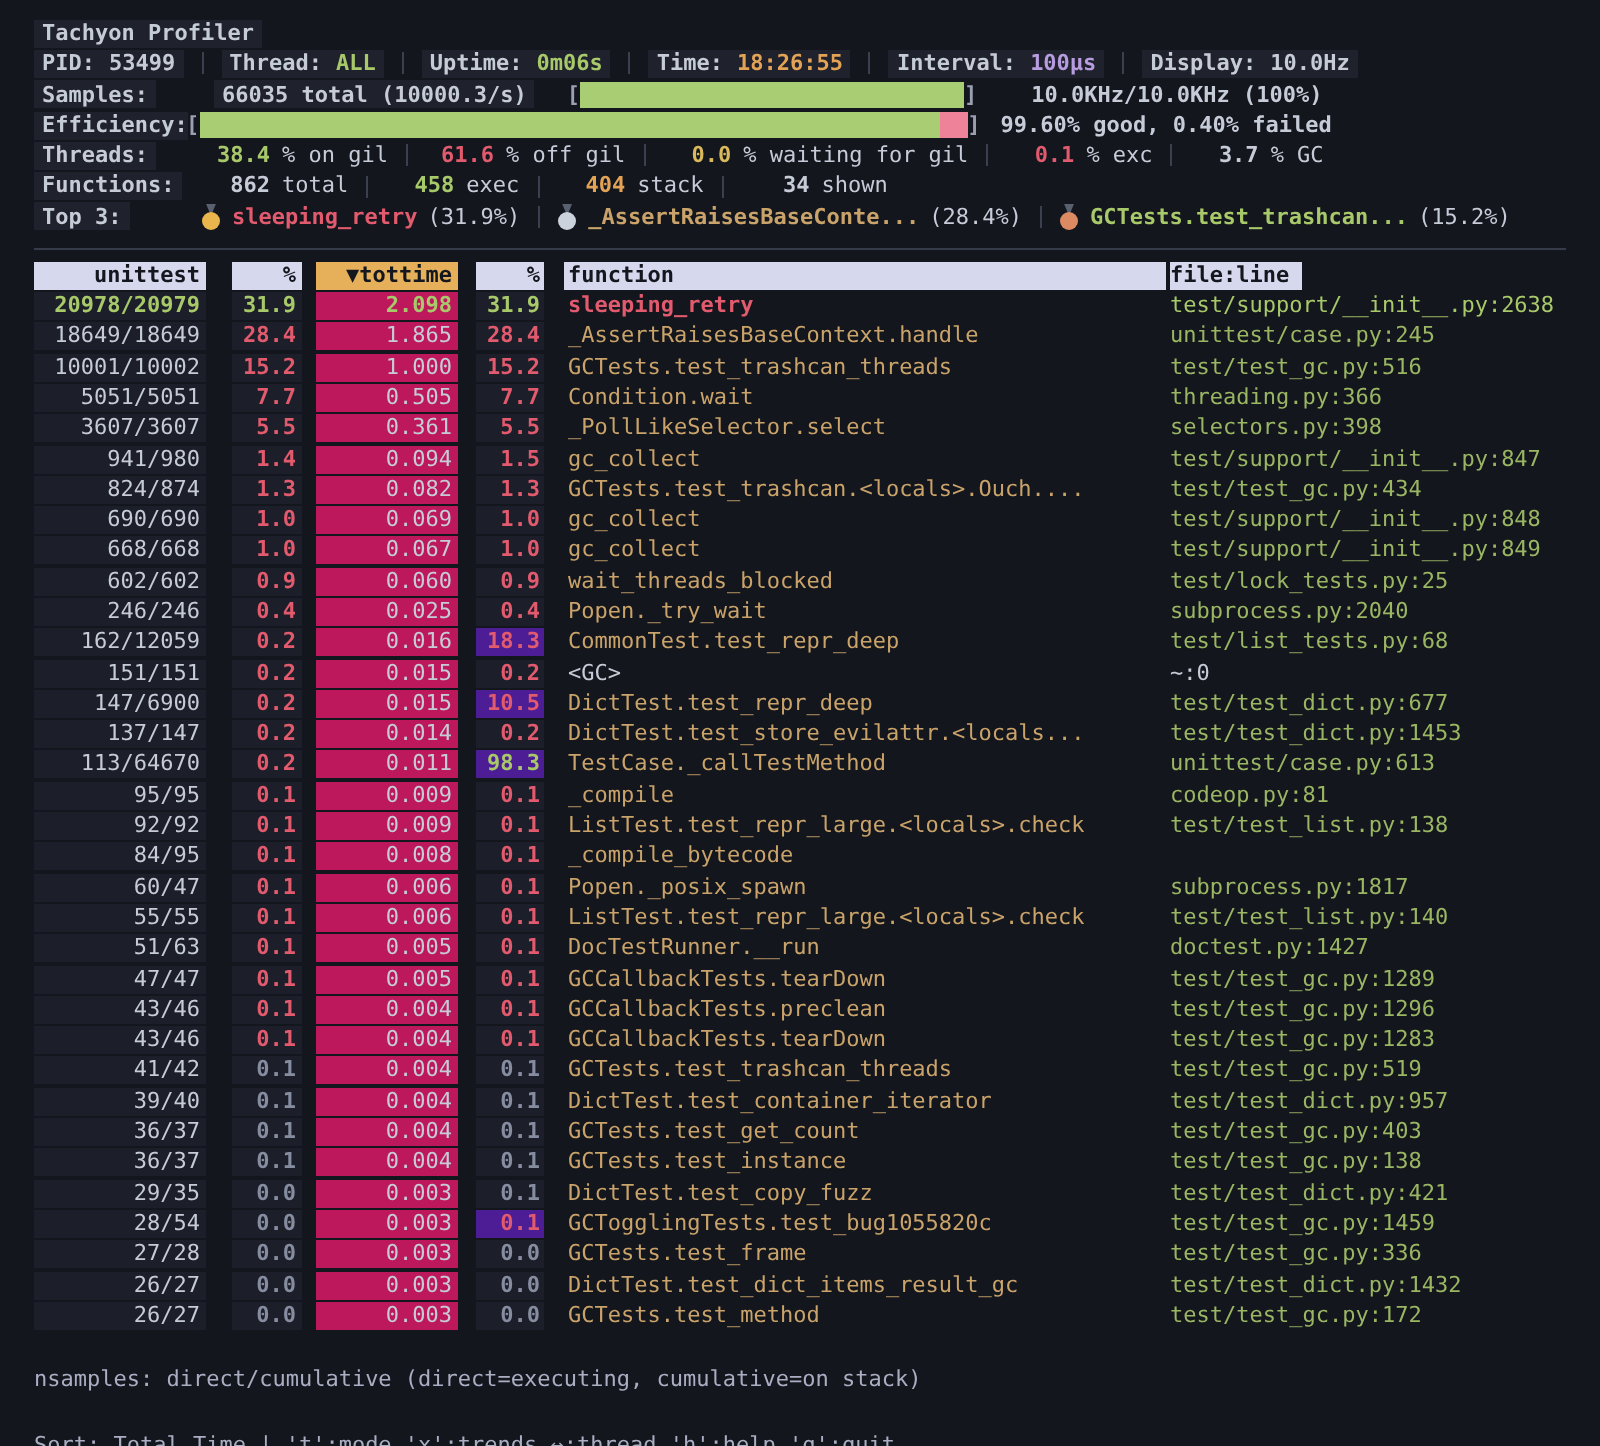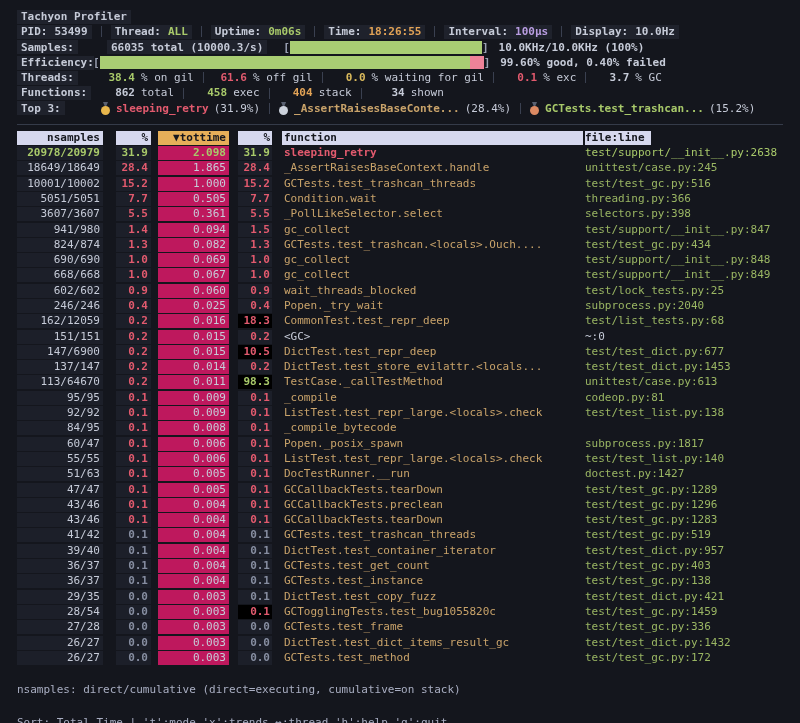--- a/index.html
+++ b/index.html
@@ -48,21 +48,21 @@
   .c-ns{width:86px;text-align:right;padding-right:3px;background:#1c1f29;}
   .c-pct{width:35px;text-align:right;padding-right:3px;margin-left:13px;background:#1c1f29;}
   .c-tot{width:71px;text-align:right;padding-right:3px;margin-left:7px;background:#be185d;}
   .c-cum{width:34px;text-align:right;padding-right:2px;margin-left:9px;background:#1c1f29;}
   .c-fn{width:301px;text-align:left;padding-left:2px;margin-left:10px;background:transparent;}
   .c-file{flex:1 1 auto;text-align:left;margin-left:2px;background:transparent;max-width:246px;}
   .th{background:#d6d8ee;color:#15171e;font-weight:700;}
   .th.c-fn{background:#d6d8ee;}
   .th.c-file{background:#d6d8ee;flex:none;width:66px;}
   .th.sorted{background:#e6af59;}
-  .cell.hi{font-weight:700;background:#000000;}
+  .cell.hi{font-weight:700;background:#4c1d95;}
   .cell.red{color:#e25a6e;font-weight:700;}
   .cell.green{color:#a8c96a;}
   .cell.dim{color:#868da0;font-weight:700;}
   
   .footer{margin-top:16px;color:#a9aec2;}
   .footer .line{color:#a9aec2;margin-top:17px;}
 </style>
 </head>
 <body>
 
@@ -73,21 +73,21 @@
   </div>
 
   <div class="line" id="info-line"><span class="blk"><span class="lbl">PID:</span><span class="val fg">53499</span></span><span class="sep"></span><span class="blk"><span class="lbl">Thread:</span><span class="val green">ALL</span></span><span class="sep"></span><span class="blk"><span class="lbl">Uptime:</span><span class="val green">0m06s</span></span><span class="sep"></span><span class="blk"><span class="lbl">Time:</span><span class="val orange">18:26:55</span></span><span class="sep"></span><span class="blk"><span class="lbl">Interval:</span><span class="val purple">100μs</span></span><span class="sep"></span><span class="blk"><span class="lbl">Display:</span><span class="val fg">10.0Hz</span></span></div>
 
   <div class="line">
     <span class="lblcol"><span class="blk"><span class="lbl">Samples:</span></span></span>
     <span class="blk" style="margin-left:6px;"><span class="val fg" style="margin-left:0;">66035 total (10000.3/s)</span></span>
     <span class="bracket" style="margin-left:16px;">[</span>
     <span class="bar" id="samples-bar"><span class="fill-good" id="samples-fill" style="width: 100%;"></span></span>
     <span class="bracket">]</span>
-    <span class="fg" style="margin-left:10px;font-weight:700;">10.0KHz/10.0KHz (100%)</span>
+    <span class="fg" style="margin-left:27px;font-weight:700;">10.0KHz/10.0KHz (100%)</span>
   </div>
 
   <div class="line">
     <span class="lblcol-eff"><span class="blk" style="padding-right:0;"><span class="lbl">Efficiency:</span></span></span>
     <span class="bracket">[</span>
     <span class="bar" id="eff-bar"><span class="fill-good" id="eff-good" style="width: 96.5%;"></span><span class="fill-bad" id="eff-bad" style="width: 3.5%;"></span></span>
     <span class="bracket">]</span>
     <span class="fg" style="margin-left:10px;font-weight:700;">99.60% good, 0.40% failed</span>
   </div>
 
@@ -100,21 +100,21 @@
   <span style="display: inline-flex;"><span class="numfield nf34 fg">862</span><span class="unit">total</span></span><span class="sep"></span><span style="display: inline-flex;"><span class="numfield nf34 green">458</span><span class="unit">exec</span></span><span class="sep"></span><span style="display: inline-flex;"><span class="numfield nf34 orange">404</span><span class="unit">stack</span></span><span class="sep"></span><span style="display: inline-flex;"><span class="numfield nf34 fg">34</span><span class="unit">shown</span></span></div>
 
   <div class="line" id="top3-line">
     <span class="lblcol"><span class="blk"><span class="lbl">Top 3:</span></span></span>
   <span style="display: inline-flex; align-items: center;"><span class="medal gold"></span><span class="topname red">sleeping_retry</span><span class="toppct">(31.9%)</span></span><span class="sep"></span><span style="display: inline-flex; align-items: center;"><span class="medal silver"></span><span class="topname tan">_AssertRaisesBaseConte...</span><span class="toppct">(28.4%)</span></span><span class="sep"></span><span style="display: inline-flex; align-items: center;"><span class="medal bronze"></span><span class="topname green">GCTests.test_trashcan...</span><span class="toppct">(15.2%)</span></span></div>
 
   <div class="rule"></div>
 
   <div id="table">
     <div class="trow" id="thead">
-        <span class="th c-ns">nsamples</span>
+        <span class="th c-ns">unittest</span>
         <span class="th c-pct">%</span>
         <span class="th c-tot sorted">▼tottime</span>
         <span class="th c-cum">%</span>
         <span class="th c-fn">function</span>
         <span class="th c-file">file:line</span>
       </div>
     <div id="tbody">
         <div class="trow">
           <span class="cell c-ns green b">20978/20979</span>
           <span class="cell c-pct green b">31.9</span>

